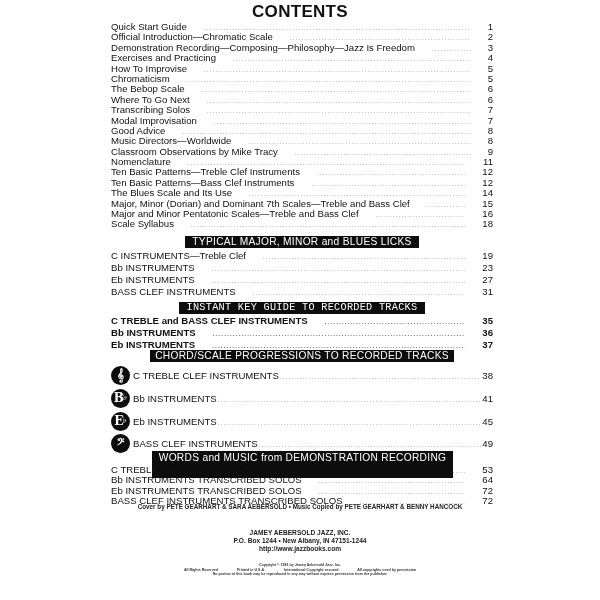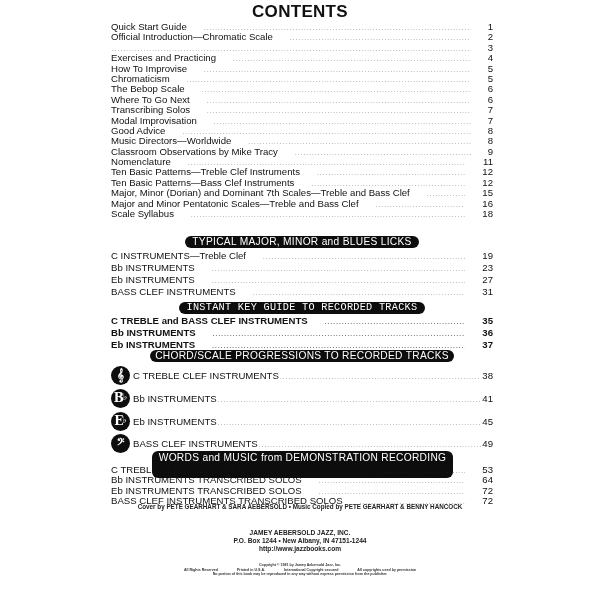--- a/index.html
+++ b/index.html
@@ -22,21 +22,21 @@
       flex: 1 1 auto; overflow: hidden; margin: 0 1px; color: #333;
       letter-spacing: 1.2px; font-size: 6px;
     }
     .row .dots::before {
       content: "......................................................................................................................................................................................................................................";
     }
     .row .page-num { flex: 0 0 auto; text-align: right; }
     .row.lic { height: 12px; line-height: 12px; }
     .section-bar {
       position: absolute; background: #0d0d0d; color: #ffffff; text-align: center;
-      font-size: 10.2px; line-height: 12px; height: 12px; letter-spacing: 0.3px; border-radius: 6px;
+      font-size: 10.2px; line-height: 12px; height: 12px; letter-spacing: 0.3px;
     }
     .chord-row {
       position: absolute; left: 111px; width: 382px; height: 22px;
       display: flex; align-items: center; font-size: 9.6px; white-space: nowrap;
     }
     .chord-row .badge {
       width: 19px; height: 19px; border-radius: 50%; background: #0d0d0d; color: #fff;
       display: flex; align-items: center; justify-content: center; margin-right: 3px;
       font-weight: bold; font-size: 12px; flex: 0 0 auto; font-family: "DejaVu Serif", serif;
     }
@@ -75,20 +75,21 @@
         <span class="label">Quick Start Guide</span>
         <span class="dots"></span>
         <span class="page-num">1</span>
       </div>
     <div class="row">
         <span class="label">Official Introduction—Chromatic Scale</span>
         <span class="dots"></span>
         <span class="page-num">2</span>
       </div>
     <div class="row">
+        <span class="label">Demonstration Recording—Composing—Philosophy—Jazz Is Freedom</span>
         <span class="dots"></span>
         <span class="page-num">3</span>
       </div>
     <div class="row">
         <span class="label">Exercises and Practicing</span>
         <span class="dots"></span>
         <span class="page-num">4</span>
       </div>
     <div class="row">
         <span class="label">How To Improvise</span>
@@ -142,20 +143,25 @@
       </div>
     <div class="row">
         <span class="label">Ten Basic Patterns—Treble Clef Instruments</span>
         <span class="dots"></span>
         <span class="page-num">12</span>
       </div>
     <div class="row">
         <span class="label">Ten Basic Patterns—Bass Clef Instruments</span>
         <span class="dots"></span>
         <span class="page-num">12</span>
+      </div>
+    <div class="row">
+        <span class="label">The Blues Scale and Its Use</span>
+        <span class="dots"></span>
+        <span class="page-num">14</span>
       </div>
     <div class="row">
         <span class="label">Major, Minor (Dorian) and Dominant 7th Scales—Treble and Bass Clef</span>
         <span class="dots"></span>
         <span class="page-num">15</span>
       </div>
     <div class="row">
         <span class="label">Major and Minor Pentatonic Scales—Treble and Bass Clef</span>
         <span class="dots"></span>
         <span class="page-num">16</span>

